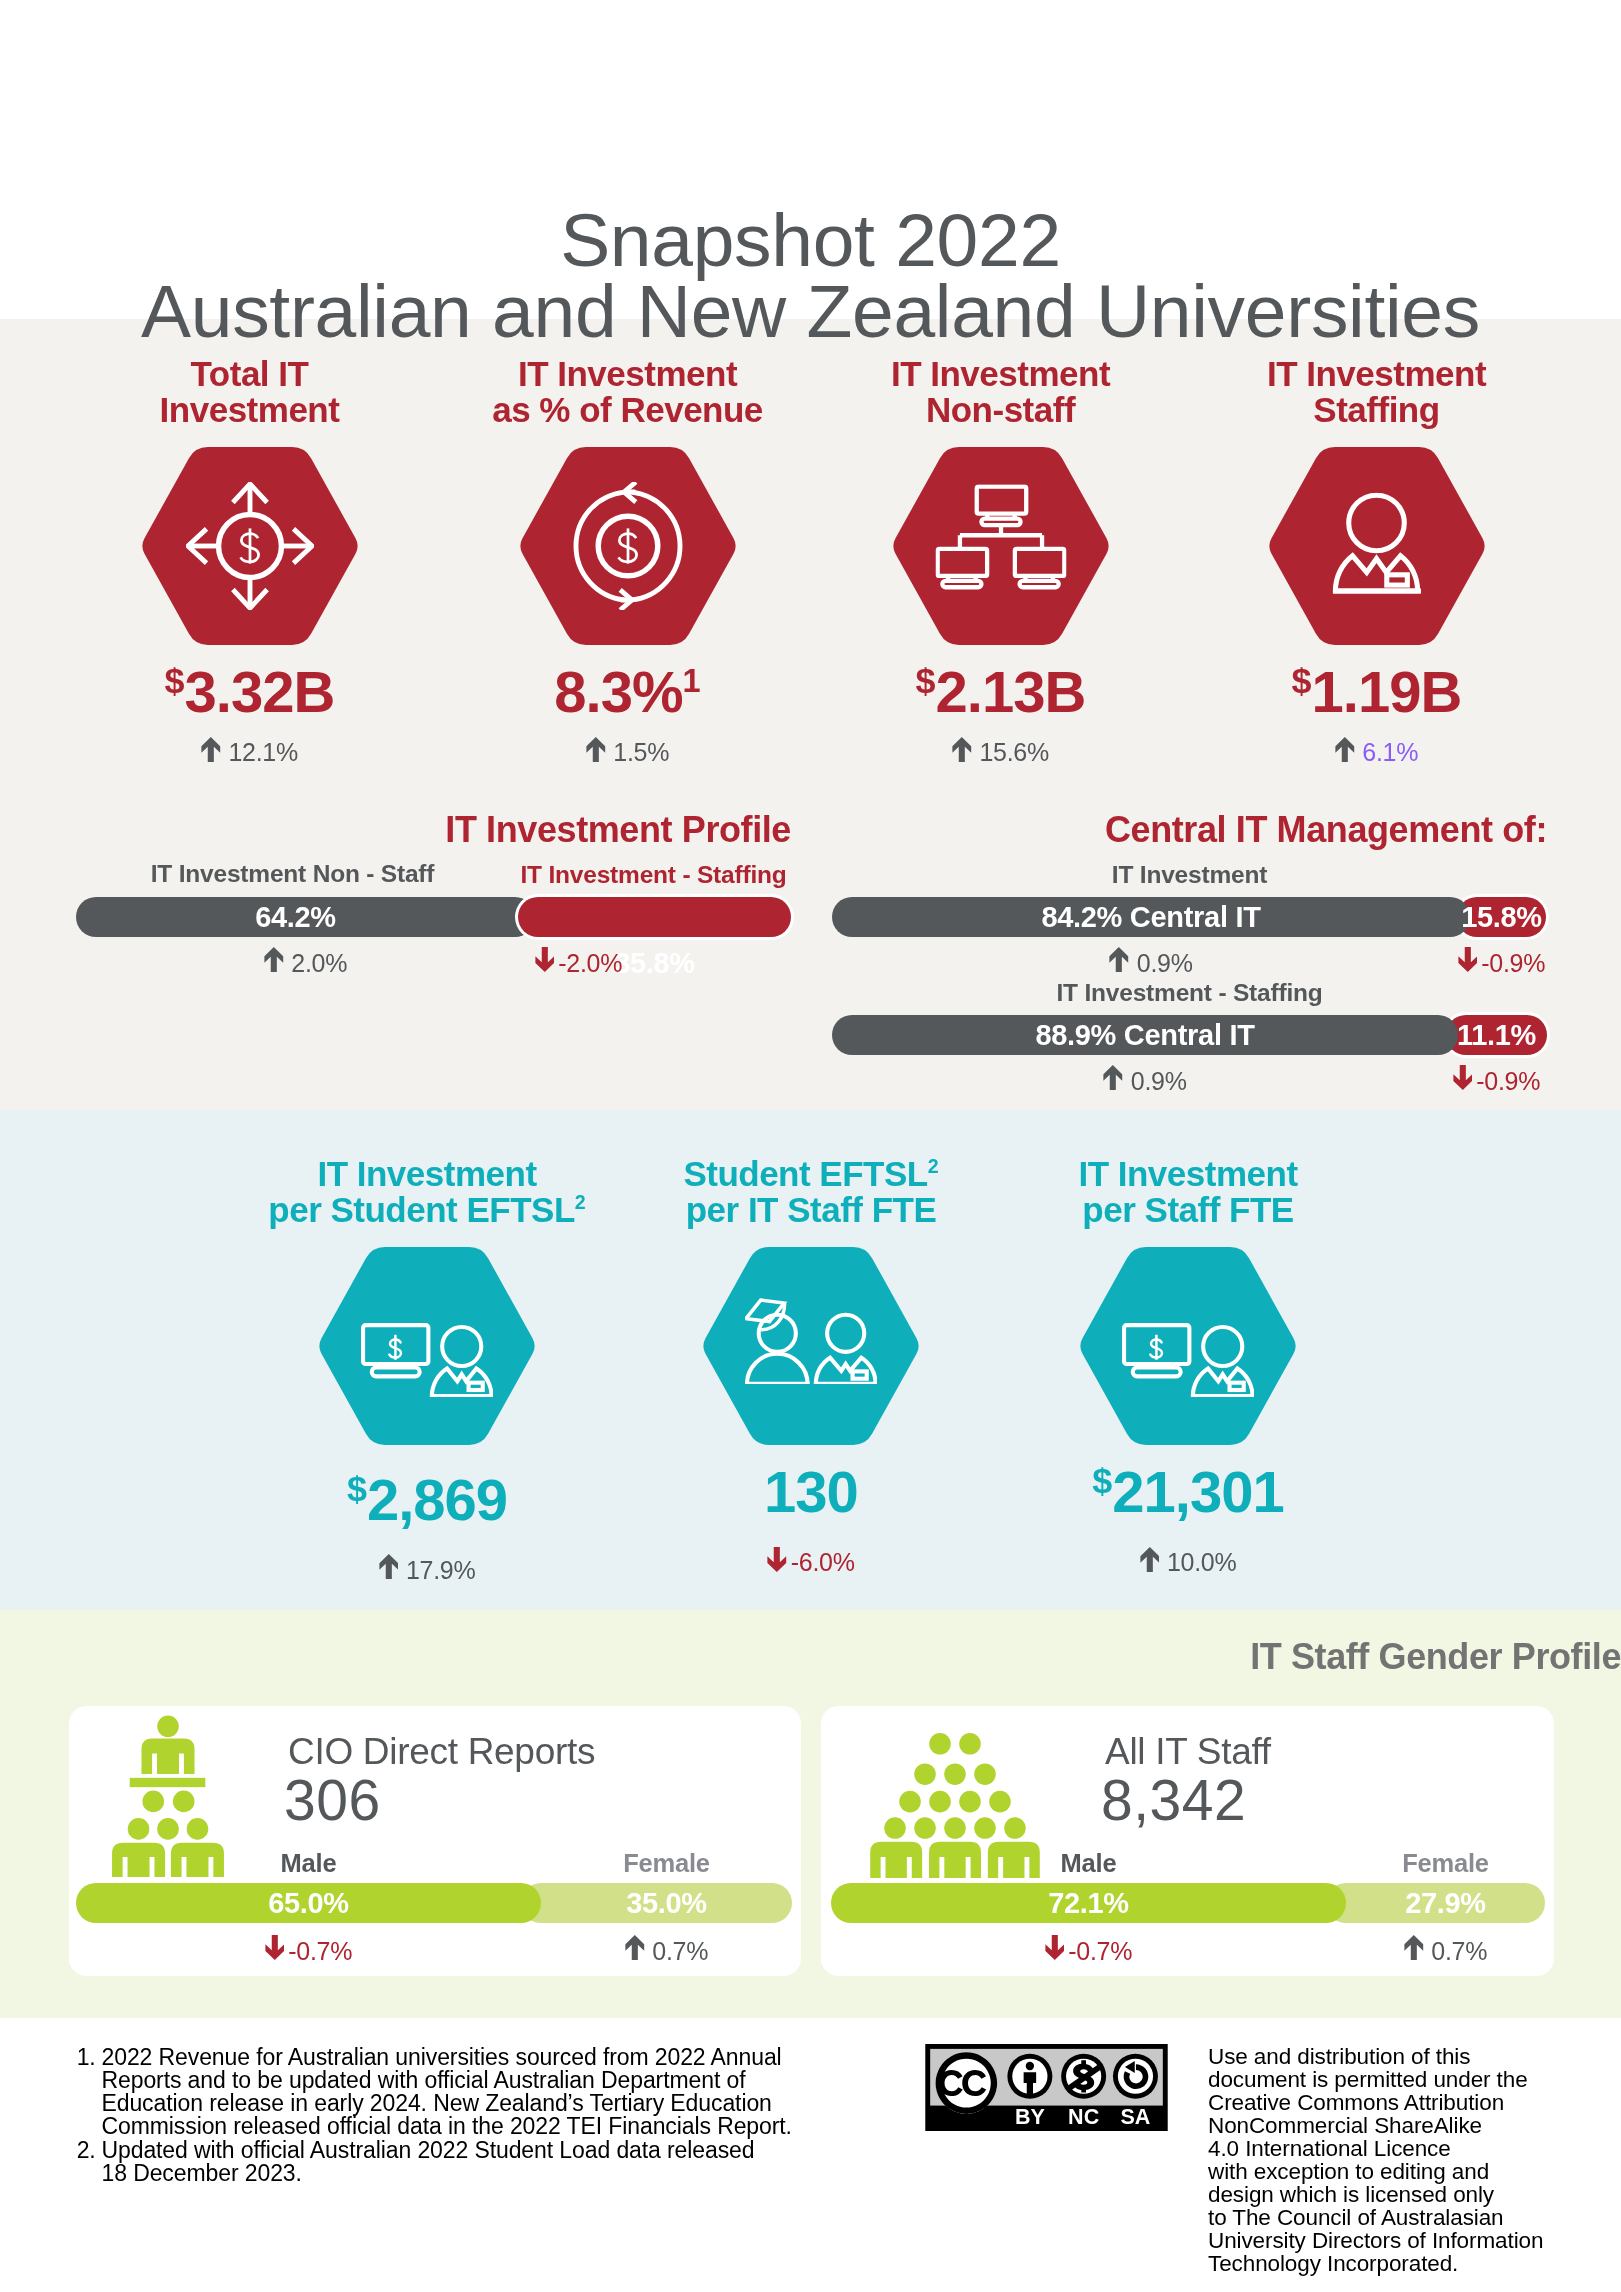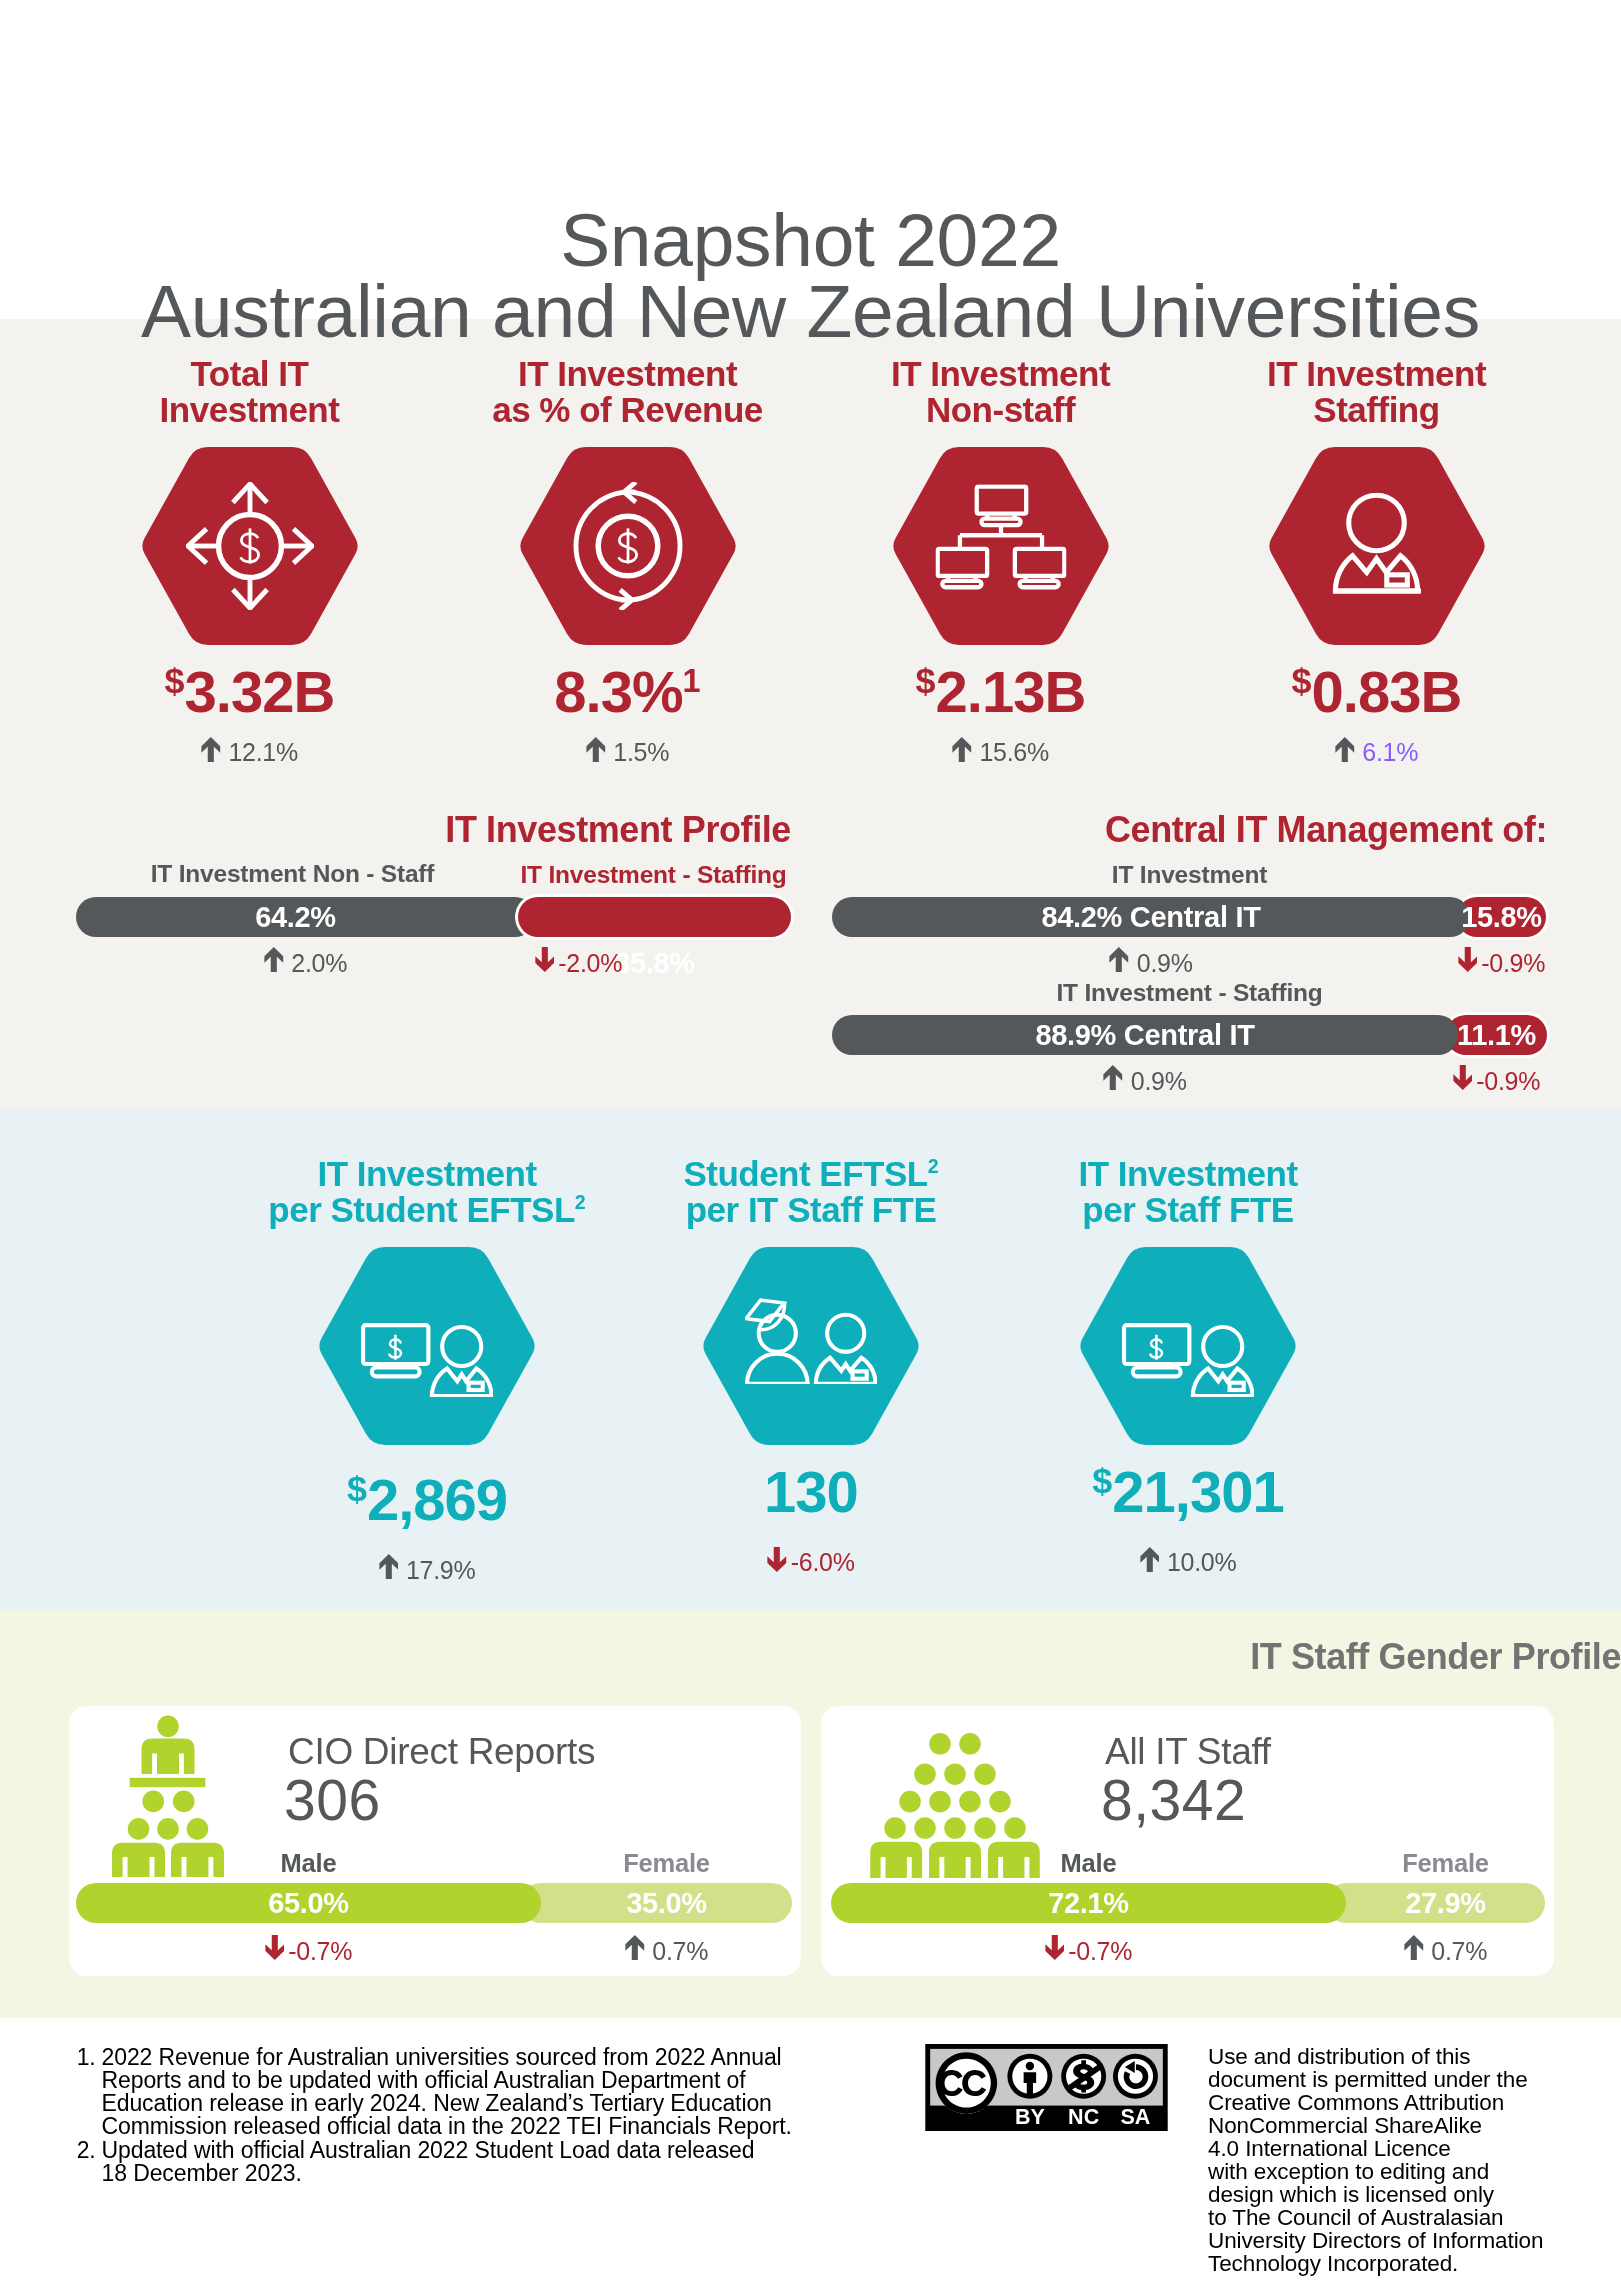--- a/index.html
+++ b/index.html
@@ -132,21 +132,21 @@
       <svg class="hexshape" width="220" height="198" viewBox="0 0 224 202">
         <path d="M 4.36 93.13 L 49.70 11.37 Q 56.00 0.00 69.00 0.00 L 155.00 0.00 Q 168.00 0.00 174.30 11.37 L 219.64 93.13 Q 224.00 101.00 219.64 108.87 L 174.30 190.63 Q 168.00 202.00 155.00 202.00 L 69.00 202.00 Q 56.00 202.00 49.70 190.63 L 4.36 108.87 Q 0.00 101.00 4.36 93.13 Z" fill="#ae2430"></path>
       </svg>
       <svg class="ico" style="transform:translate(-50%,-50%) translateY(-2px)" width="90" height="103" viewBox="0 0 92 105" fill="none" stroke="#fff" stroke-width="5.2" stroke-linejoin="miter" stroke-linecap="butt">
 <circle cx="45.5" cy="31" r="28.4"></circle>
 <path d="M3.5 100.5 A45 45 0 0 1 21 64.5 L35.5 81.5 L45.5 67.5 L55.5 81.5 L70 64.5 A45 45 0 0 1 87.5 100.5 Z"></path>
 <path d="M1 100.5 H91"></path>
 <rect x="56" y="84" width="21" height="10.5"></rect>
 </svg>
     </div>
-  <div class="kpi-val red" style="margin-top:18.6px;font-size:58px;line-height:58px;"><span class="dollar">$</span><span>0.83B</span></div>
+  <div class="kpi-val red" style="margin-top:18.6px;font-size:58px;line-height:58px;"><span class="dollar">$</span><span>1.19B</span></div>
   <div style="margin-top:15.7px;"><span class="chg" style="color:#8b5cf6"><svg class="arrow" style="margin-right:7.8px" width="19.6" height="25.5" viewBox="0 0 20 26">
           <path d="M10 0 L19.6 9.3 L19.6 16.0 L13.1 10.0 L13.1 25.5 L6.9 25.5 L6.9 10.0 L0.4 16.0 L0.4 9.3 Z" fill="#54585a"></path>
         </svg><span>6.1%</span></span></div>
 </div>
 
 <div class="sec-head red" style="left:76px;top:809px;width:715px;">IT Investment Profile</div>
 <div class="barlbl grey" style="position:absolute;left:63px;top:860px;width:459px;text-align:center;">IT Investment Non - Staff</div>
 <div class="barlbl red" style="position:absolute;left:516px;top:861px;width:275px;text-align:center;">IT Investment - Staffing</div>
 <div style="position:absolute;left:76px;top:897px;width:715px;height:40px;">
   <div class="pill" style="left:0;top:0;width:459px;background:#54585a;"></div>

